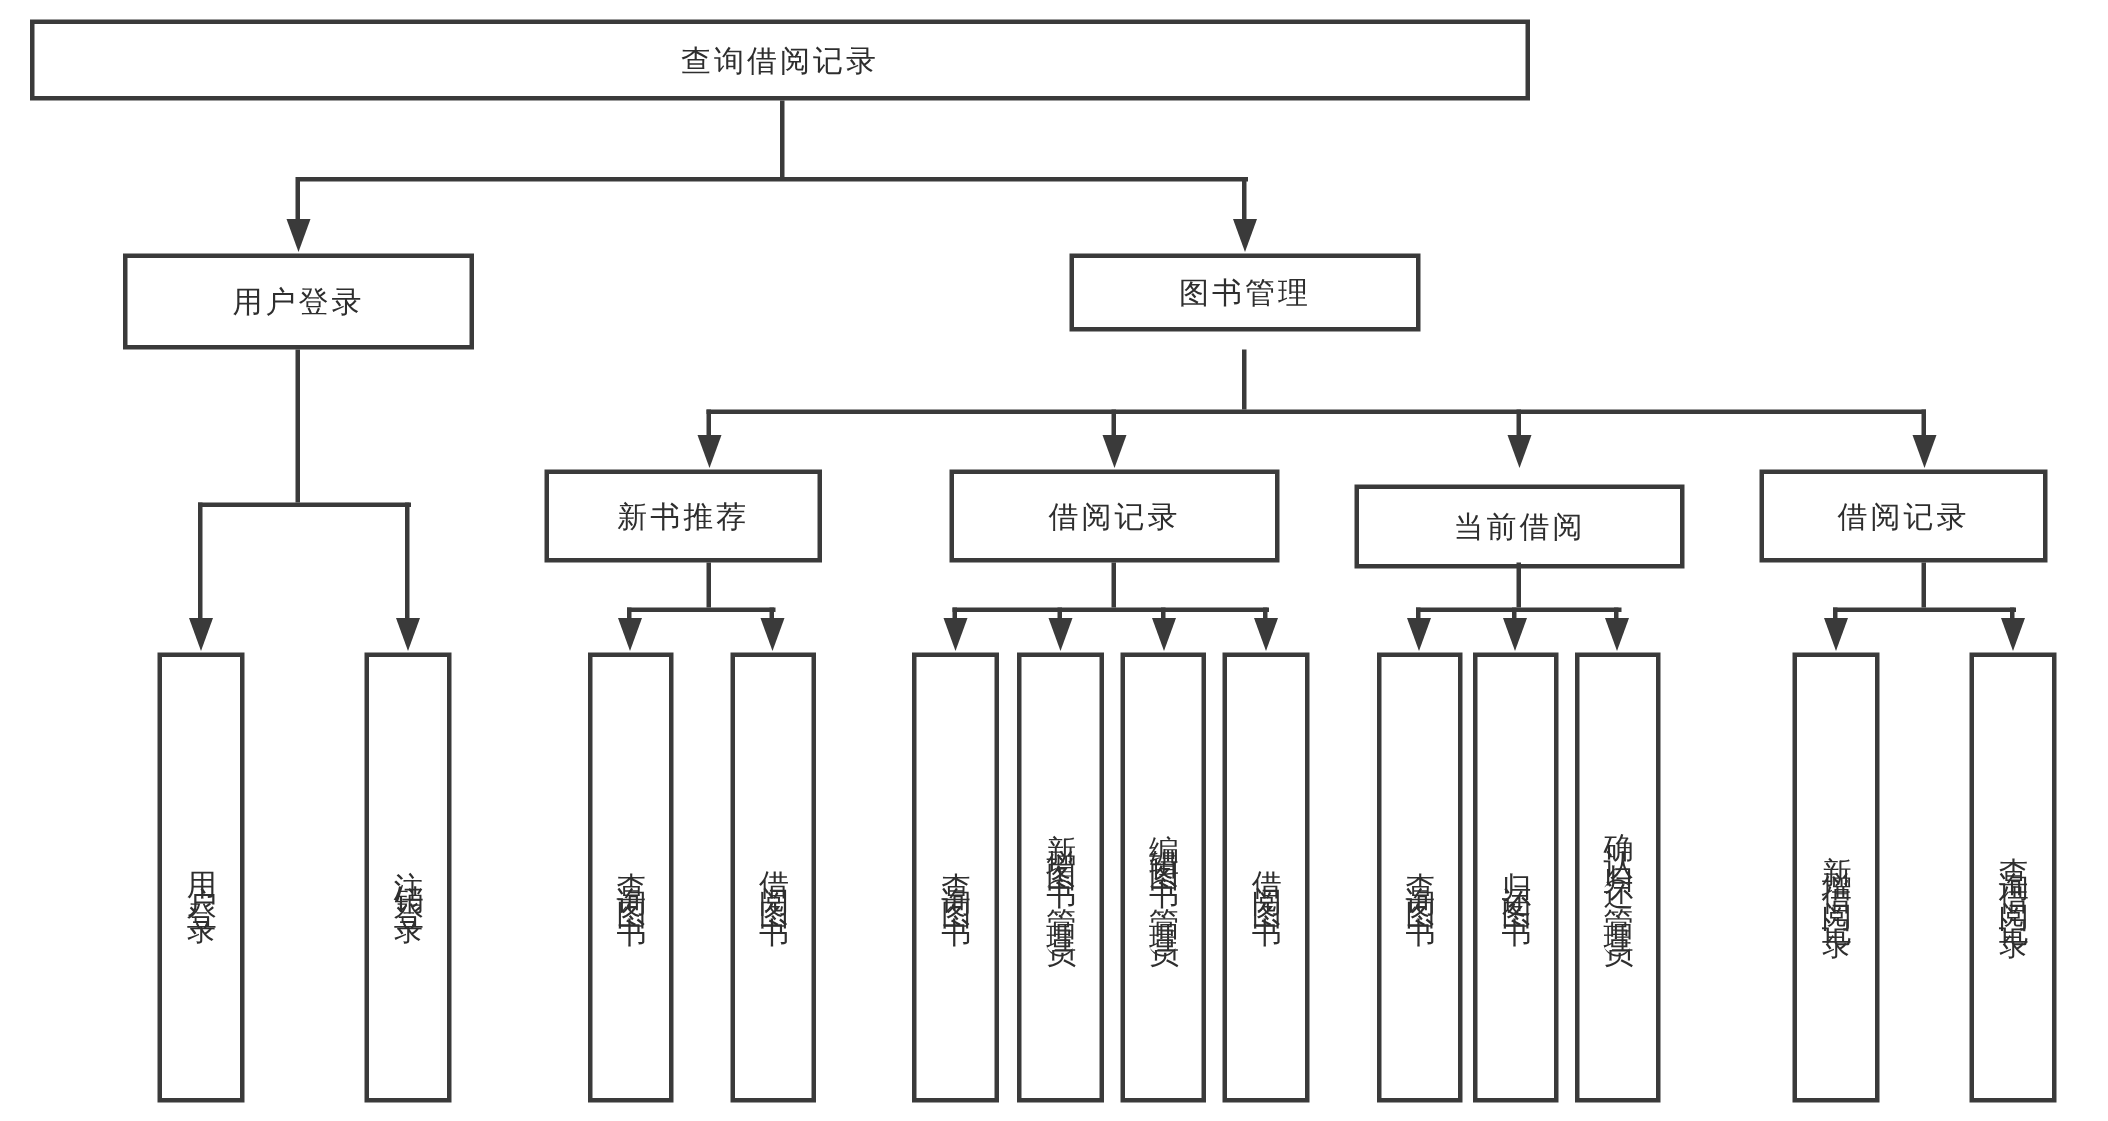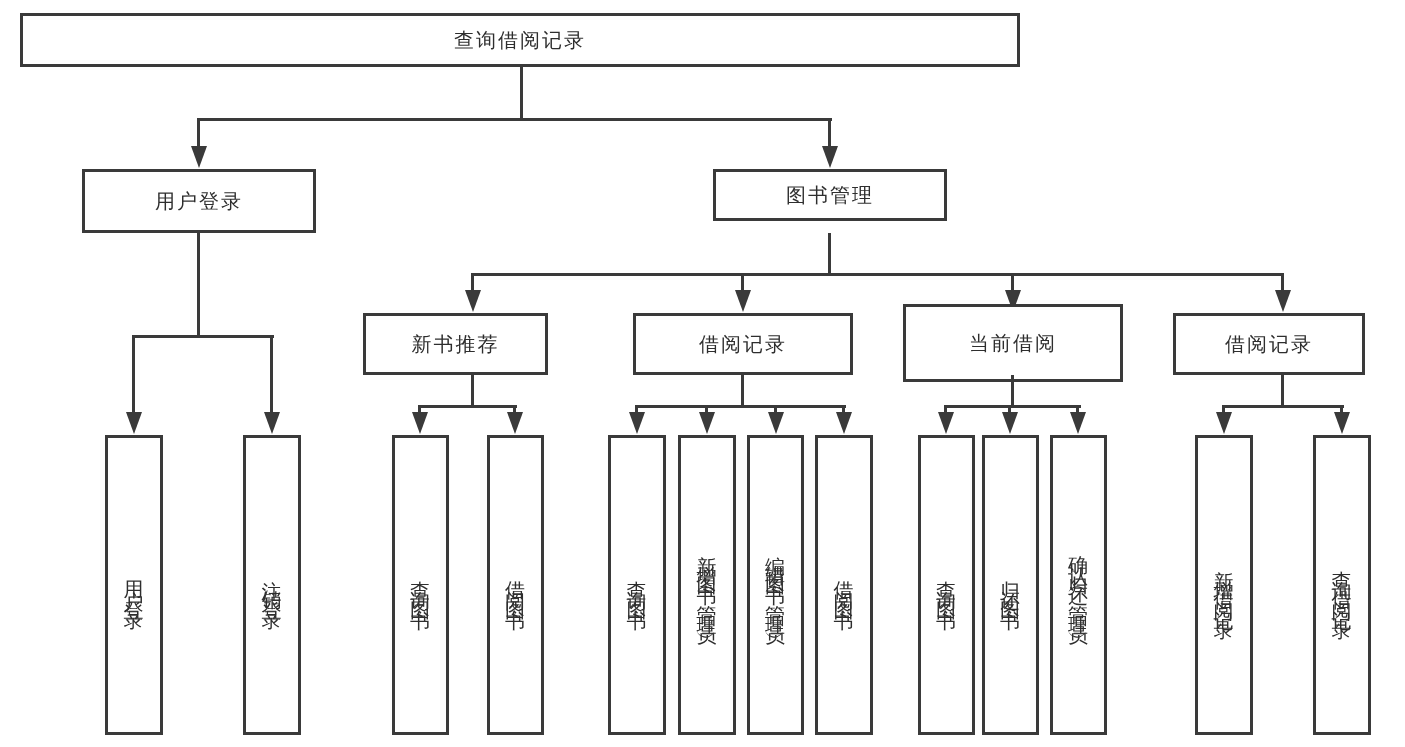--- a/index.html
+++ b/index.html
@@ -90,21 +90,21 @@
   <div class="arrowhead" style="left:1005px;top:290px"></div>
   <div class="vline" style="left:1281px;top:273px;height:19px"></div>
   <div class="arrowhead" style="left:1275px;top:290px"></div>
 
   <div class="node" style="left:363px;top:313px;width:185px;height:62px">
     <span>新书推荐</span>
   </div>
   <div class="node" style="left:633px;top:313px;width:220px;height:62px">
     <span>借阅记录</span>
   </div>
-  <div class="node" style="left:903px;top:304px;width:220px;height:78px">
+  <div class="node" style="left:903px;top:323px;width:220px;height:56px">
     <span>当前借阅</span>
   </div>
   <div class="node" style="left:1173px;top:313px;width:192px;height:62px">
     <span>借阅记录</span>
   </div>
 
   <div class="vline" style="left:471px;top:375px;height:30px"></div>
   <div class="hline" style="left:418px;top:405px;width:99px"></div>
   <div class="vline" style="left:418px;top:405px;height:10px"></div>
   <div class="arrowhead" style="left:412px;top:412px"></div>

